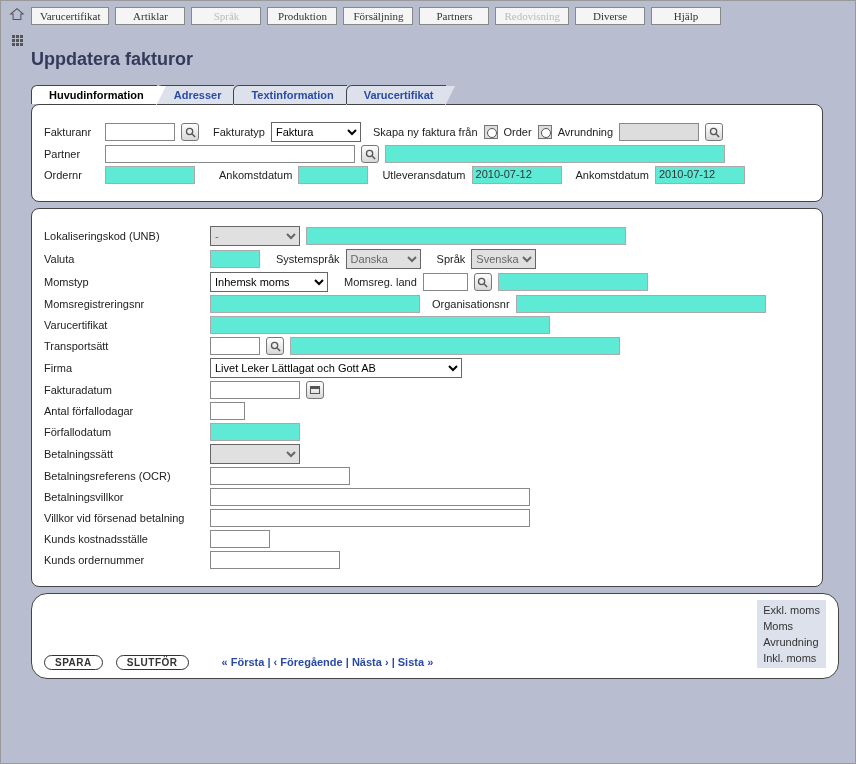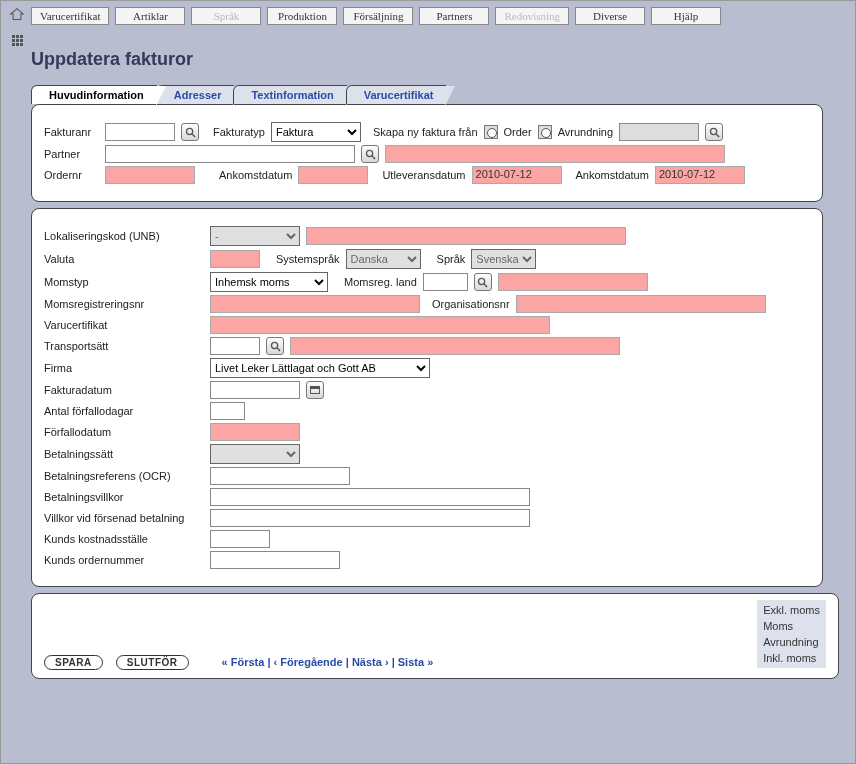--- a/index.html
+++ b/index.html
@@ -122,21 +122,21 @@
   }
   input[type=text], .txt {
     border: 1px solid #888;
     background: #fff;
     height: 18px;
     font-size: 11px;
     padding: 0 3px;
   }
   .txt-blue { border: 1px solid #2040b0; }
   .txt-disabled {
-    background: #fca5a5;
+    background: #5eead4;
     border: 1px solid #aaa;
     height: 18px;
   }
   select {
     border: 1px solid #666;
     background: #fff;
     height: 20px;
     font-size: 11px;
   }
   select.disabled { background: #e0e0e0; color: #666; }
@@ -181,21 +181,21 @@
     left: 2px; top: 2px;
     width: 8px; height: 8px;
     border-radius: 50%;
     border: 1px solid #555;
     background: #fff;
   }
   .footer-panel {
     margin: 0 10px 0 24px;
     background: #fff;
     border: 1px solid #444;
-    border-radius: 8px;
+    border-radius: 16px;
     padding: 10px 12px 8px 12px;
     position: relative;
     height: 86px;
   }
   .btn-pill {
     border: 1px solid #333;
     border-radius: 9px;
     padding: 1px 10px;
     font-size: 10px;
     font-weight: bold;
@@ -361,21 +361,21 @@
       <div class="mag-btn">
           <svg viewBox="0 0 12 12">
             <circle cx="5" cy="5" r="3.4" fill="none" stroke="#555" stroke-width="1.4"></circle>
             <line x1="8" y1="8" x2="11" y2="11" stroke="#555" stroke-width="1.6"></line>
           </svg>
         </div>
       <div class="txt-disabled" style="width:330px"></div>
     </div>
     <div class="row">
       <span class="lbl-col">Firma</span>
-      <select style="width:220px"><option>Livet Leker Lättlagat och Gott AB</option></select>
+      <select style="width:252px"><option>Livet Leker Lättlagat och Gott AB</option></select>
     </div>
     <div class="row">
       <span class="lbl-col">Fakturadatum</span>
       <input type="text" class="txt txt-blue" style="width: 90px;">
       <div class="cal-btn">
           <span></span>
         </div>
     </div>
     <div class="row">
       <span class="lbl-col">Antal förfallodagar</span>

